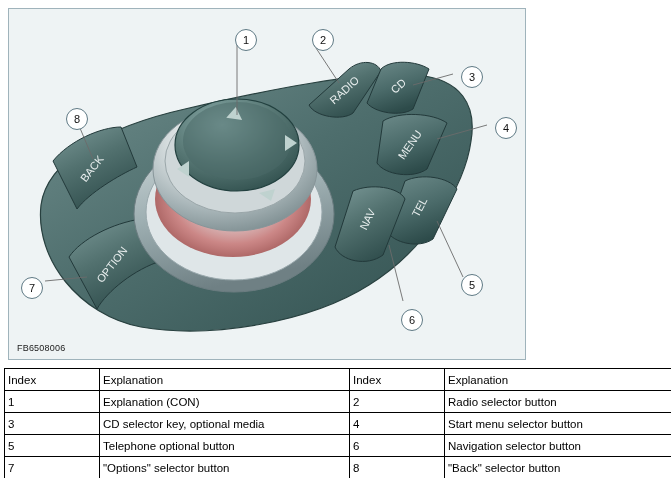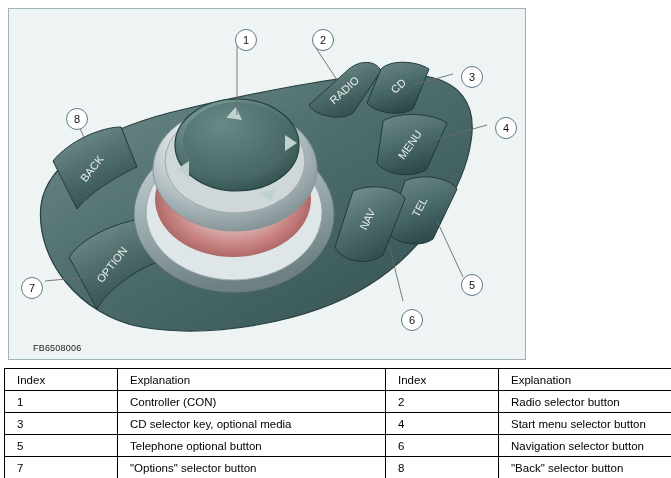--- a/index.html
+++ b/index.html
@@ -32,21 +32,21 @@
     box-sizing: border-box;
     overflow: hidden;
   }
   #illus-svg {
     position: absolute;
     left: 0;
     top: 0;
   }
   #figure-code {
     position: absolute;
-    left: 24px;
+    left: 8px;
     bottom: 6px;
     font-size: 9px;
     color: #1a1a1a;
     font-family: "Liberation Sans", sans-serif;
     letter-spacing: 0.2px;
   }
 
   
   .callout {
     position: absolute;
@@ -69,21 +69,21 @@
     left: 4px;
     top: 368px;
     width: 663px;
     border-collapse: collapse;
     font-size: 11.5px;
     color: #000000;
     table-layout: fixed;
   }
   #legend-table th, #legend-table td {
     border: 1px solid #000000;
-    padding: 2px 12px;
+    padding: 2px 3px;
     text-align: left;
     font-weight: normal;
     height: 17px;
     vertical-align: middle;
     overflow: hidden;
     white-space: nowrap;
   }
   #legend-table th {
     font-weight: normal;
   }
@@ -226,21 +226,21 @@
       <tr>
         <th class="col-index">Index</th>
         <th class="col-expl">Explanation</th>
         <th class="col-index">Index</th>
         <th class="col-expl">Explanation</th>
       </tr>
     </thead>
     <tbody>
       <tr>
         <td>1</td>
-        <td>Controller (CON)</td>
+        <td>Explanation (CON)</td>
         <td>2</td>
         <td>Radio selector button</td>
       </tr>
       <tr>
         <td>3</td>
         <td>CD selector key, optional media</td>
         <td>4</td>
         <td>Start menu selector button</td>
       </tr>
       <tr>

